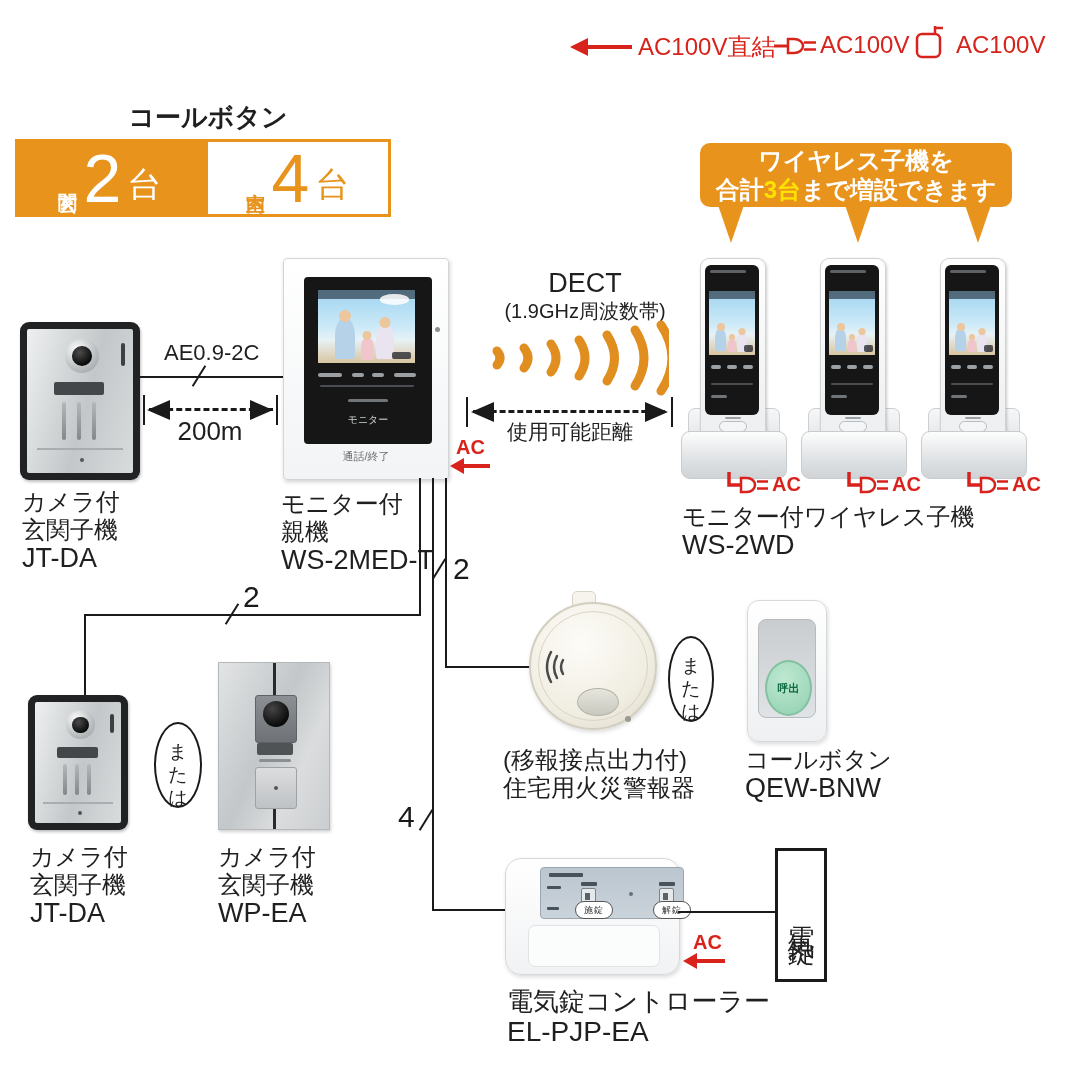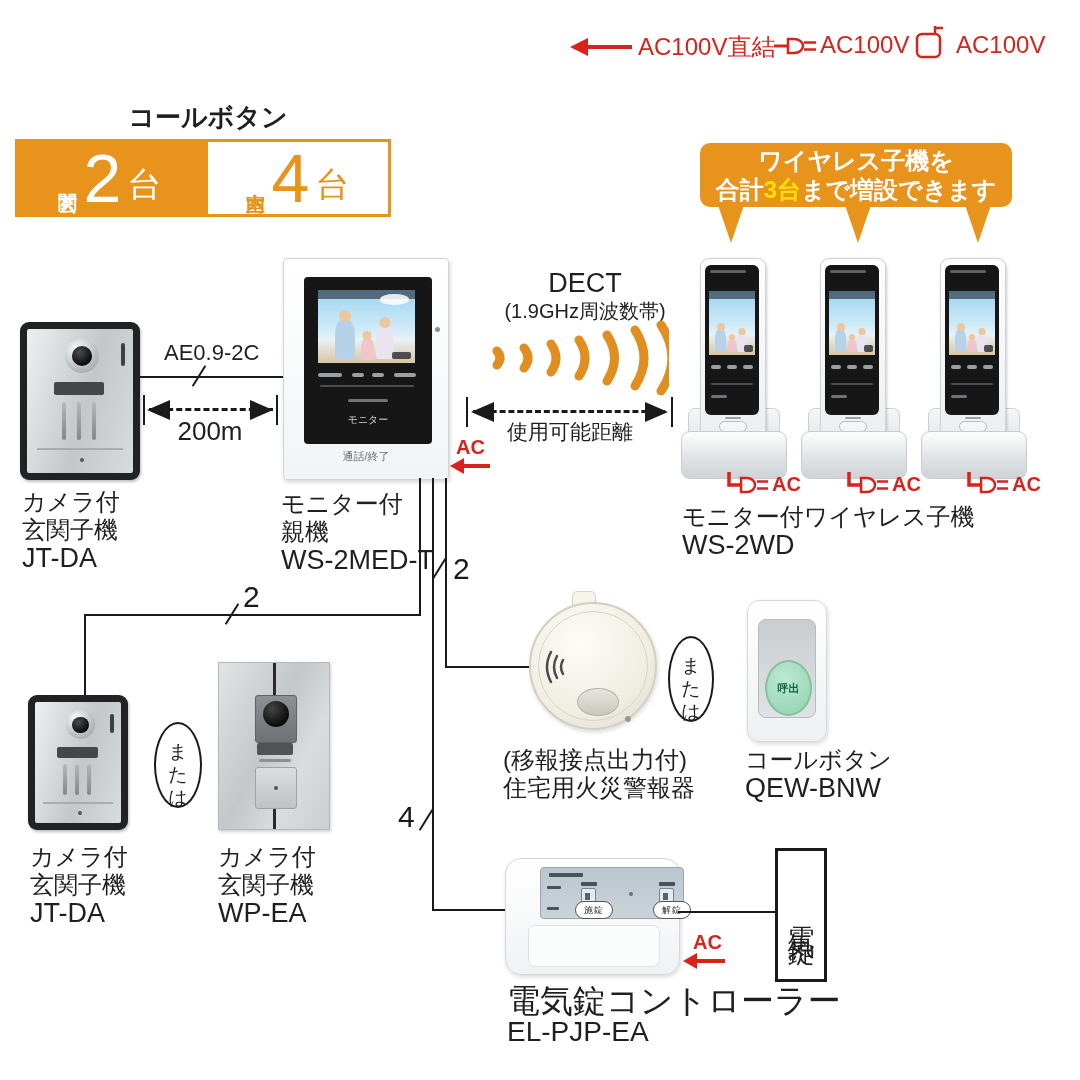--- a/index.html
+++ b/index.html
@@ -449,17 +449,17 @@
     <svg width="42" height="16" viewBox="0 0 42 16">
         <path d="M42,8 H12" stroke="#d8231c" stroke-width="4"></path>
         <path d="M14,0 L0,8 L14,16 Z" fill="#d8231c"></path>
       </svg>
   </div>
   <div class="hline" style="left:678px;top:911px;width:97px;"></div>
   <div class="lockbox">
     <span>電気錠</span>
   </div>
   <div class="lbl" style="left:507px;top:986px;">
-    <div style="font-size:33px;line-height:30px;">電気錠コントローラー</div>
+    <div style="font-size:26px;line-height:30px;">電気錠コントローラー</div>
     <div class="model" style="font-size:28px;line-height:32px;">EL-PJP-EA</div>
   </div>
 
 </div>
 
 </body></html>

